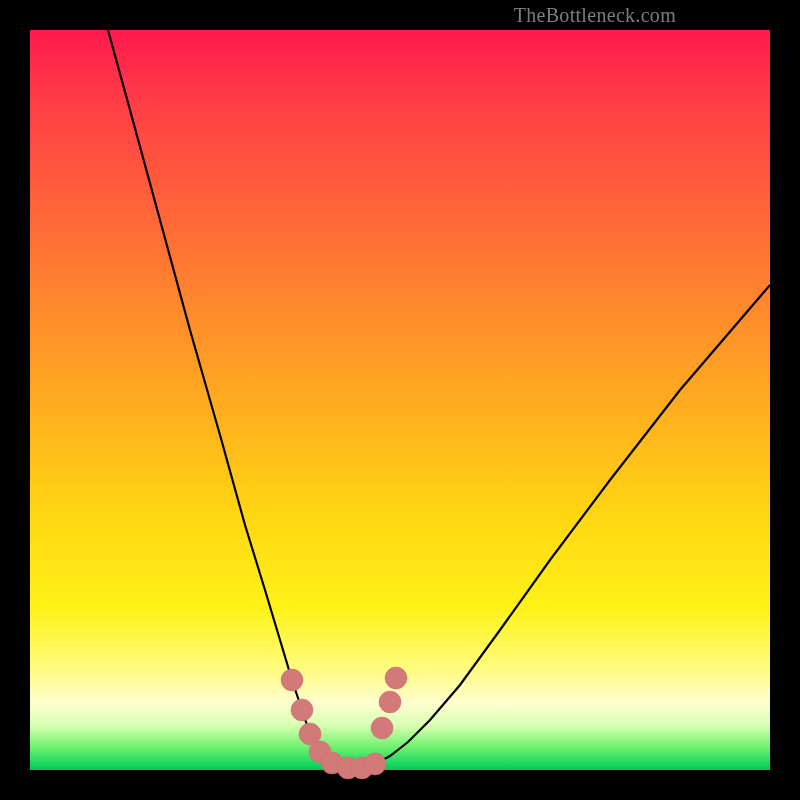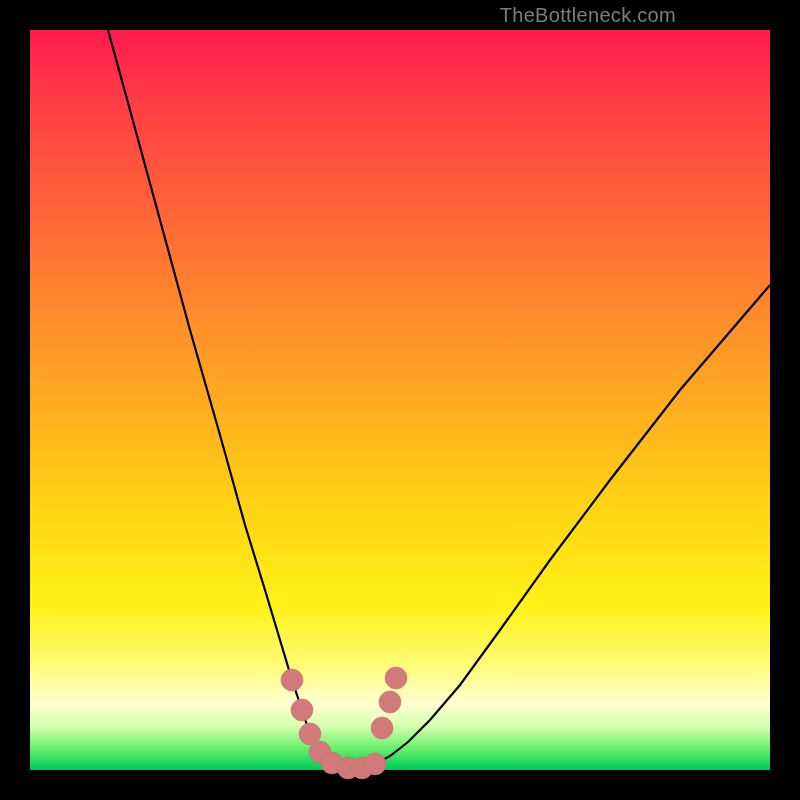--- a/index.html
+++ b/index.html
@@ -11,20 +11,21 @@
     font-family: Arial, Helvetica, sans-serif;
     overflow: hidden;
   }
   .frame {
     position: absolute;
     left: 0;
     top: 0;
     width: 684px;
     height: 800px;
     background: #000;
+    font-family: Liberation Serif, serif;
   }
   .plot {
     position: absolute;
     left: 30px;
     top: 30px;
     width: 740px;
     height: 740px;
     
     background: linear-gradient(
       to bottom,

